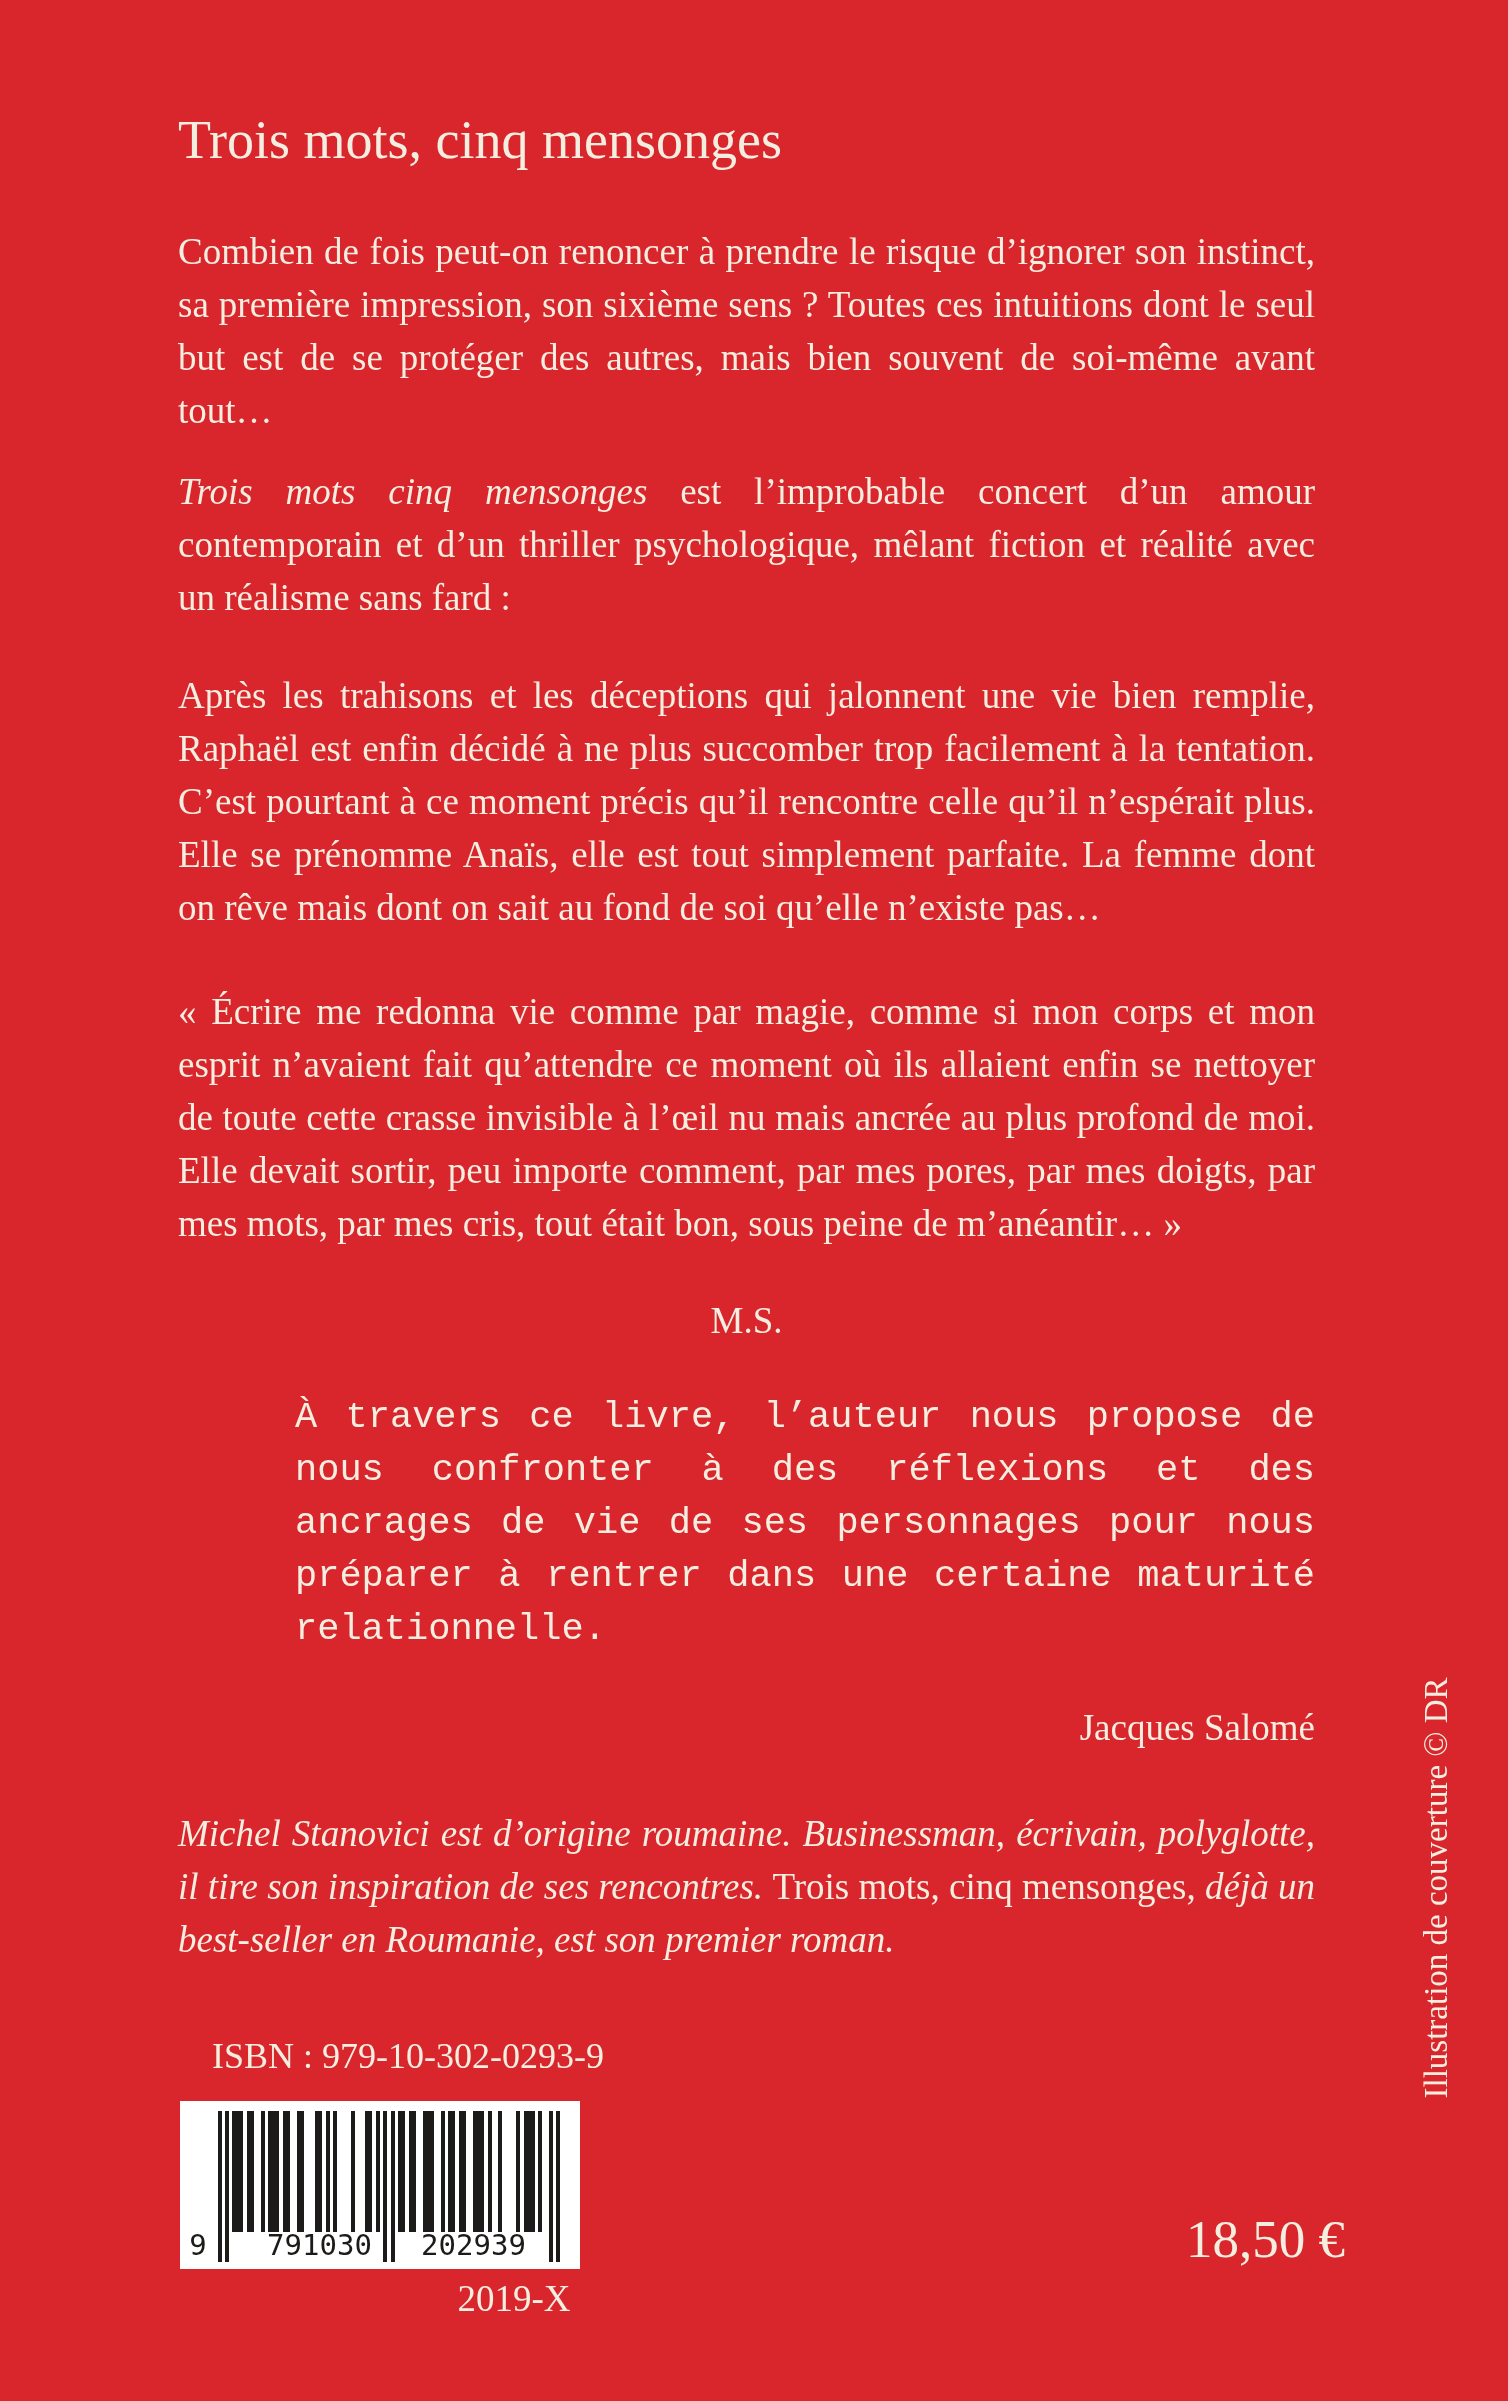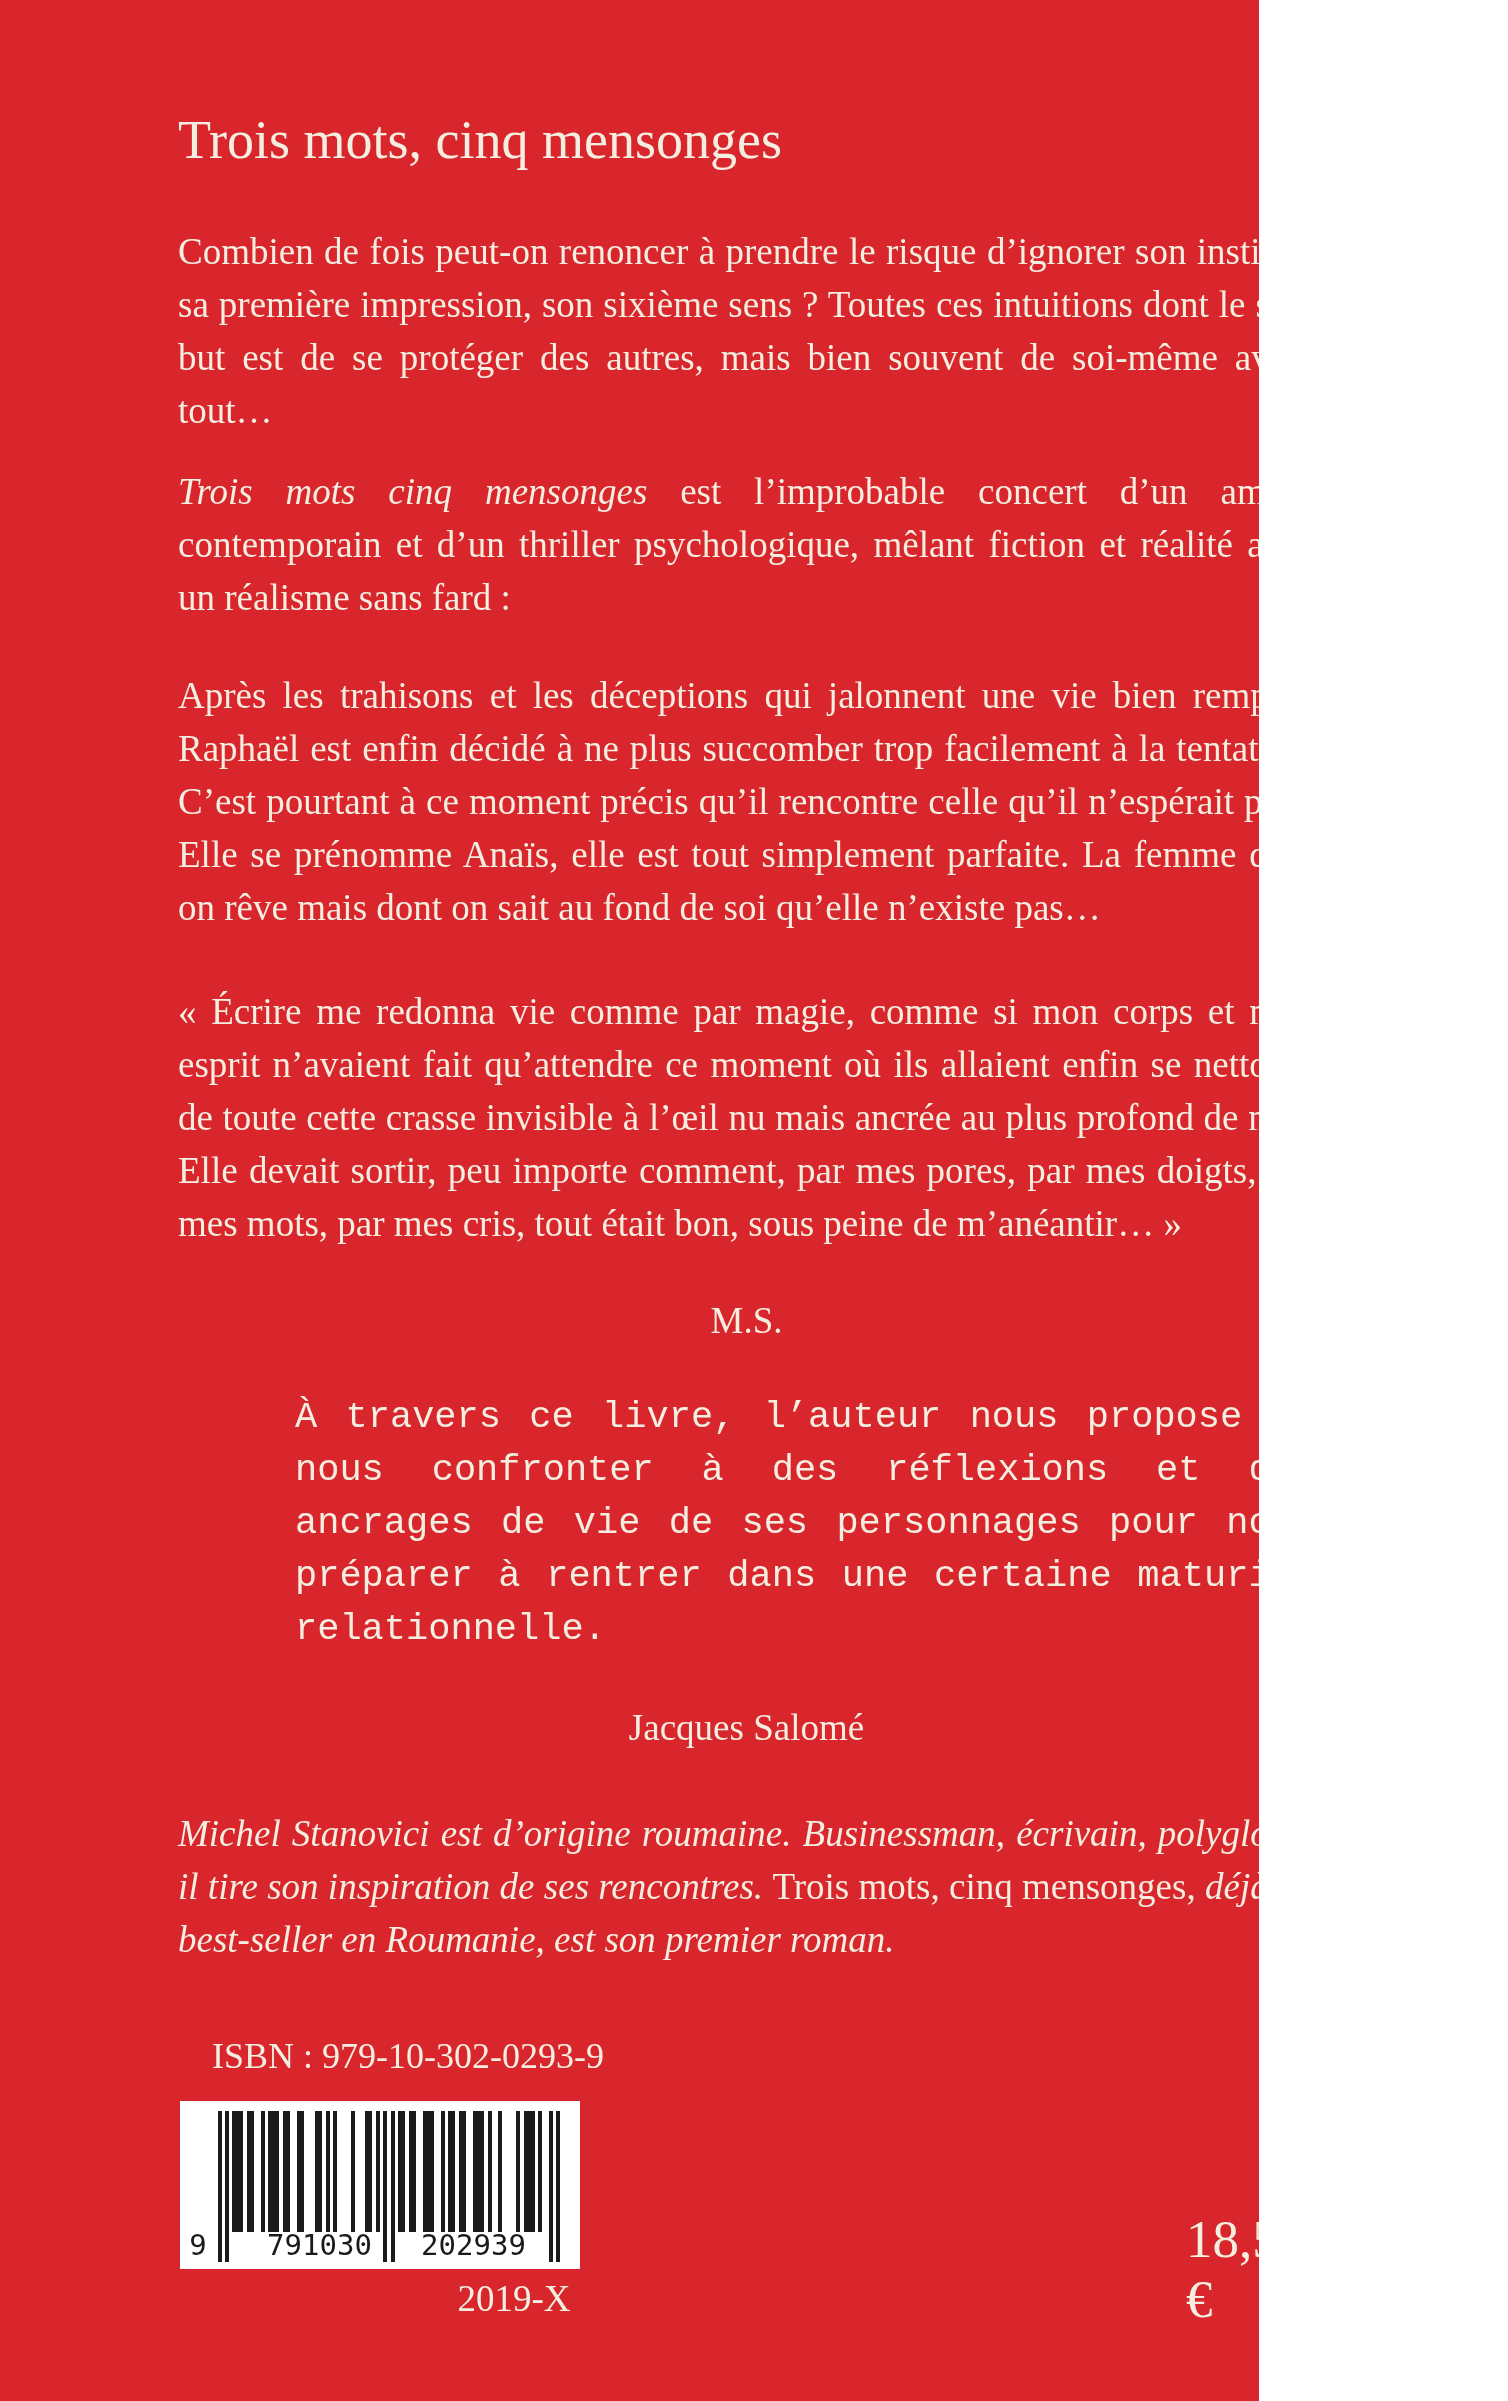--- a/index.html
+++ b/index.html
@@ -1,18 +1,18 @@
 <!DOCTYPE html>
 <html lang="fr" style="font-size:15px"><head>
 <meta charset="utf-8">
 <style>
   html, body { margin: 0; padding: 0; }
   .page {
     position: relative;
-    width: 1259px;
+    width: 1508px;
     height: 2402px;
     background: #d8262c;
     color: #f4eee1;
     font-family: "Liberation Serif", "DejaVu Serif", serif;
     overflow: hidden;
   }
   .content {
     position: absolute;
     left: 178px;
     top: 104px;
@@ -36,21 +36,21 @@
   .sig-line {
     font-size: 37px;
     line-height: 53px;
     text-align: center;
     margin: 0 0 44px 0;
   }
   .para-indent { margin-left: 117px; font-family: Liberation Mono, monospace; }
   .endorser-line {
     font-size: 37px;
     line-height: 53px;
-    text-align: center;
+    text-align: right;
     margin: 0 0 53px 0;
   }
   .italic { font-style: italic; }
   .roman { font-style: normal; }
   .bio { font-style: italic; margin-bottom: 0; }
 
   .isbn-line {
     position: absolute;
     left: 212px;
     top: 2035px;

